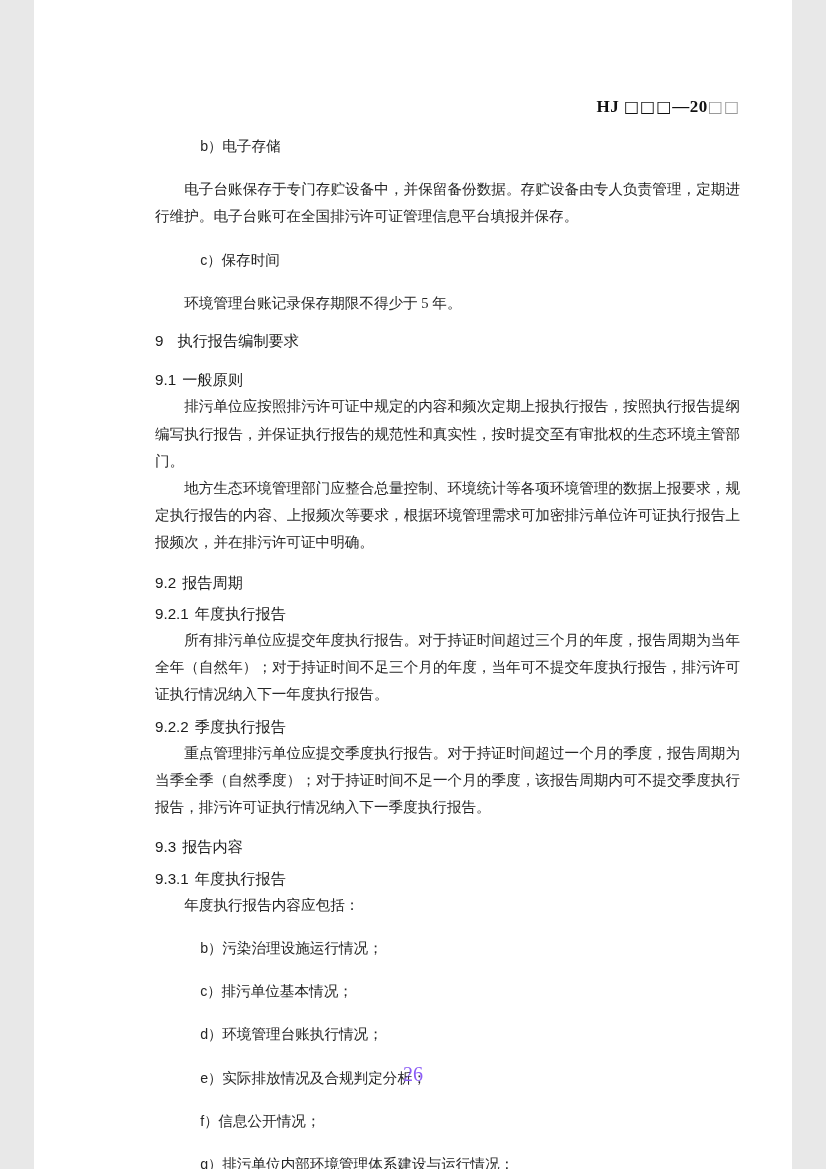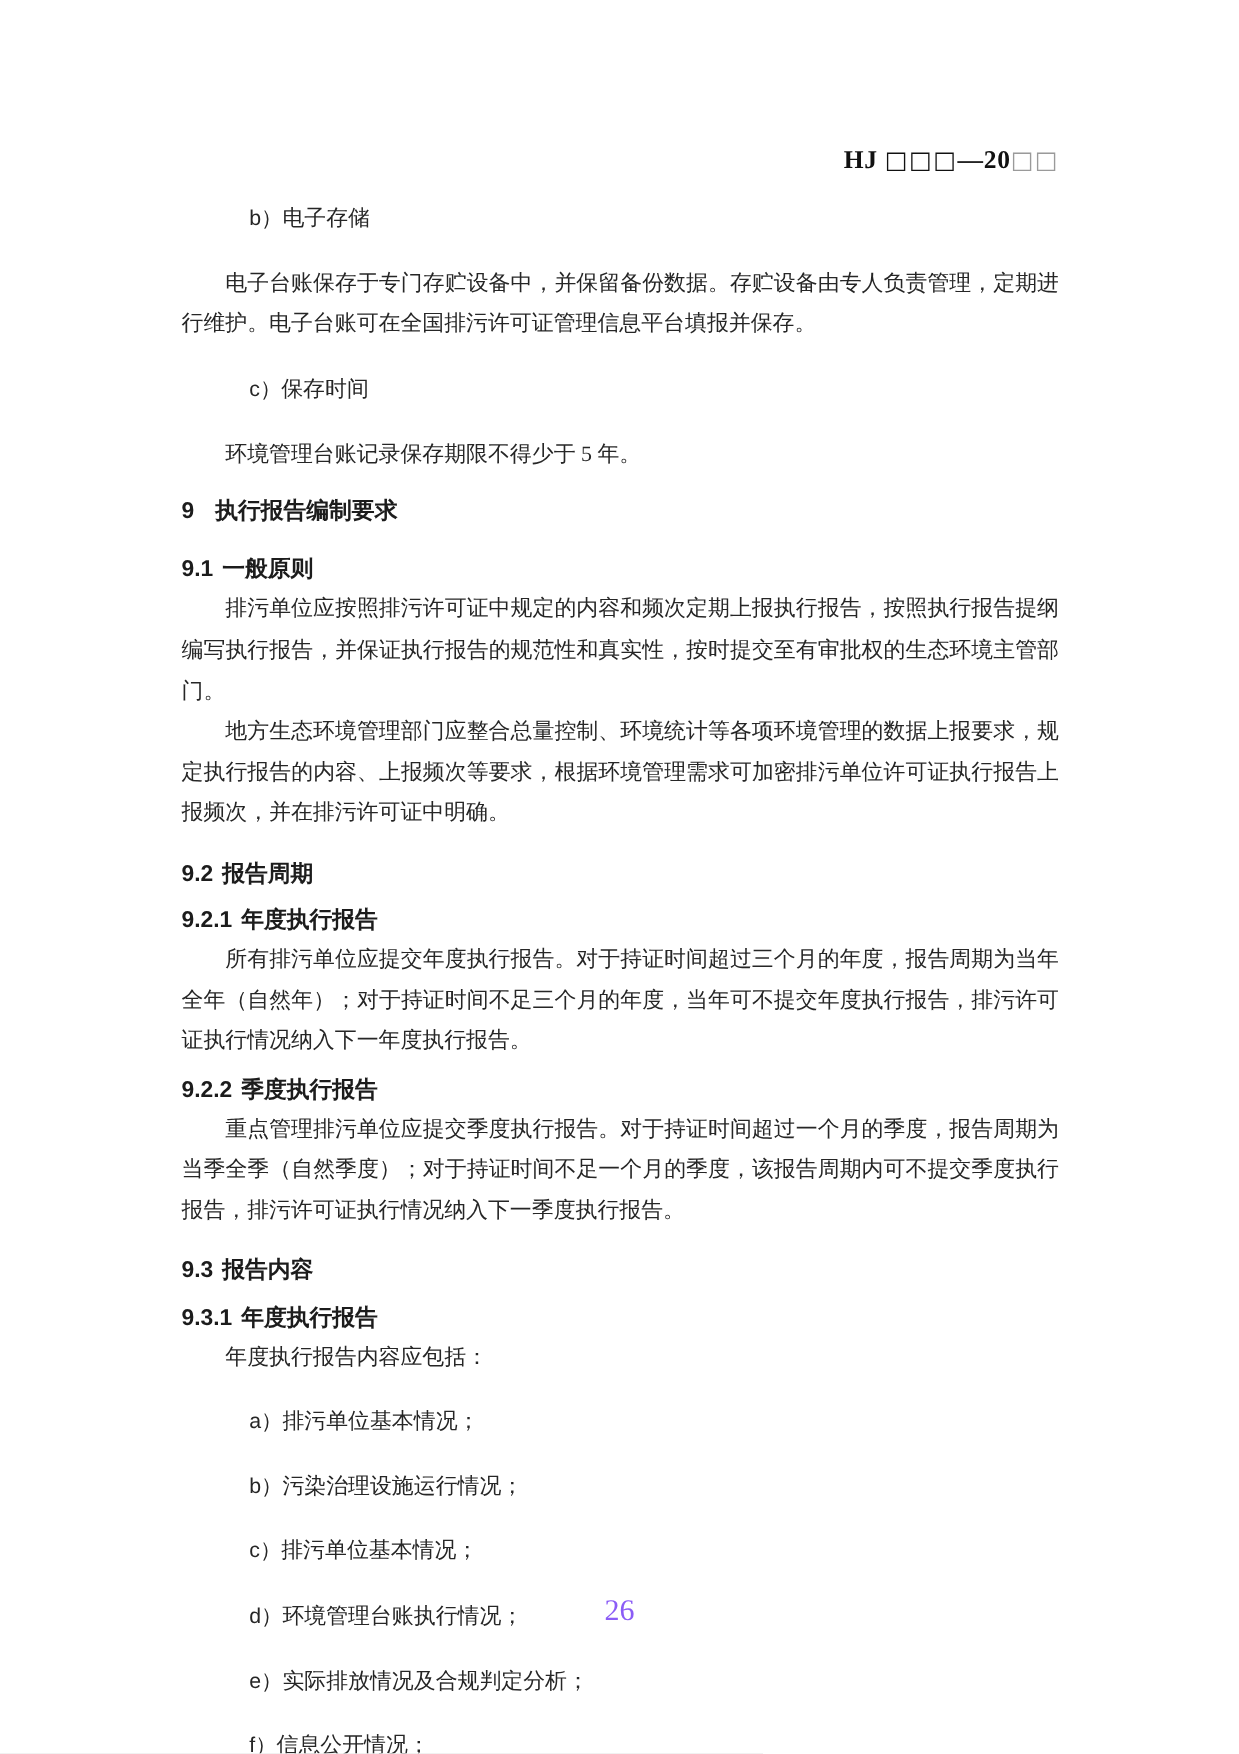--- a/index.html
+++ b/index.html
@@ -2,21 +2,21 @@
 <html><head>
 <meta charset="utf-8">
 <style>
   html, body {
     margin: 0;
     padding: 0;
     background: #e8e8e8;
   }
   .page {
     position: relative;
-    width: 826px;
+    width: 758px;
     height: 1169px;
     margin: 0 auto;
     background: #ffffff;
     font-family: "Liberation Serif", "DejaVu Serif", serif;
     color: #262626;
     overflow: hidden;
   }
   .content {
     position: absolute;
     left: 121px;
@@ -59,21 +59,21 @@
     line-height: 27.2px;
     white-space: nowrap;
   }
   .lettered-item .marker {
     font-family: "Liberation Sans", sans-serif;
     font-size: 14.2px;
   }
   
   h2.sec, h3.sec, h4.sec {
     font-family: "Liberation Sans", sans-serif;
-    font-weight: bold;
+    font-weight: normal;
     color: #1c1c1c;
     font-size: 15.2px;
     line-height: 27.2px;
     margin: 0;
   }
   h2.sec { margin-top: 10px; }
   h3.sec { margin-top: 12px; }
   h4.sec { margin-top: 4px; }
   h2.sec .num { margin-right: 14px; }
   h3.sec .num, h4.sec .num { margin-right: 6px; }
@@ -144,23 +144,20 @@
       <span class="num">9.3</span><span>报告内容</span>
     </h3>
 
     <h4 class="sec">
       <span class="num">9.3.1</span><span>年度执行报告</span>
     </h4>
 
     <p class="body-para">年度执行报告内容应包括：</p>
 
     <div class="lettered-item">
-      <span class="marker">a）</span><span>排污单位基本情况；</span>
-    </div>
-    <div class="lettered-item">
       <span class="marker">b）</span><span>污染治理设施运行情况；</span>
     </div>
     <div class="lettered-item">
       <span class="marker">c）</span><span>排污单位基本情况；</span>
     </div>
     <div class="lettered-item">
       <span class="marker">d）</span><span>环境管理台账执行情况；</span>
     </div>
     <div class="lettered-item">
       <span class="marker">e）</span><span>实际排放情况及合规判定分析；</span>

